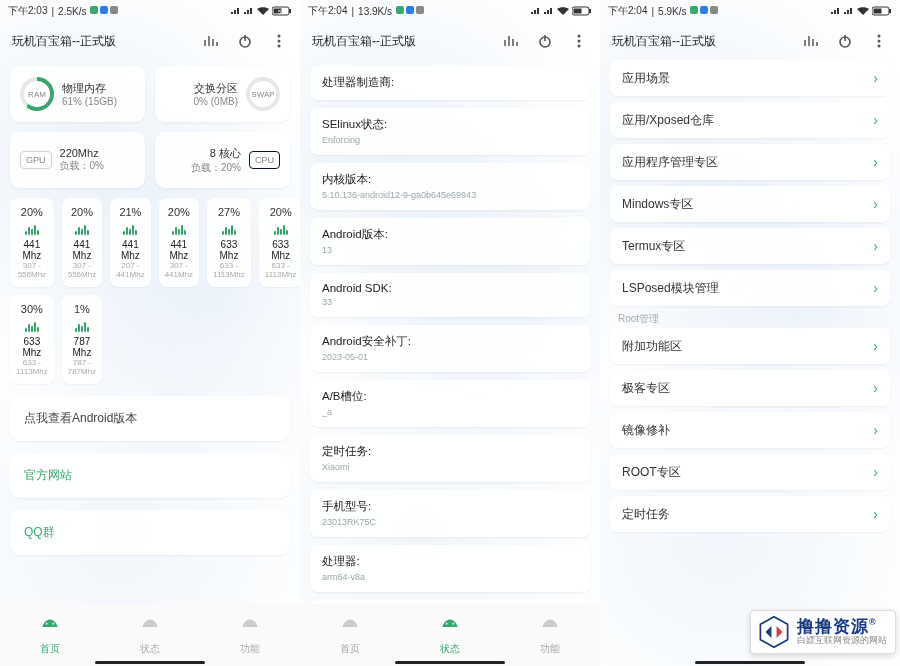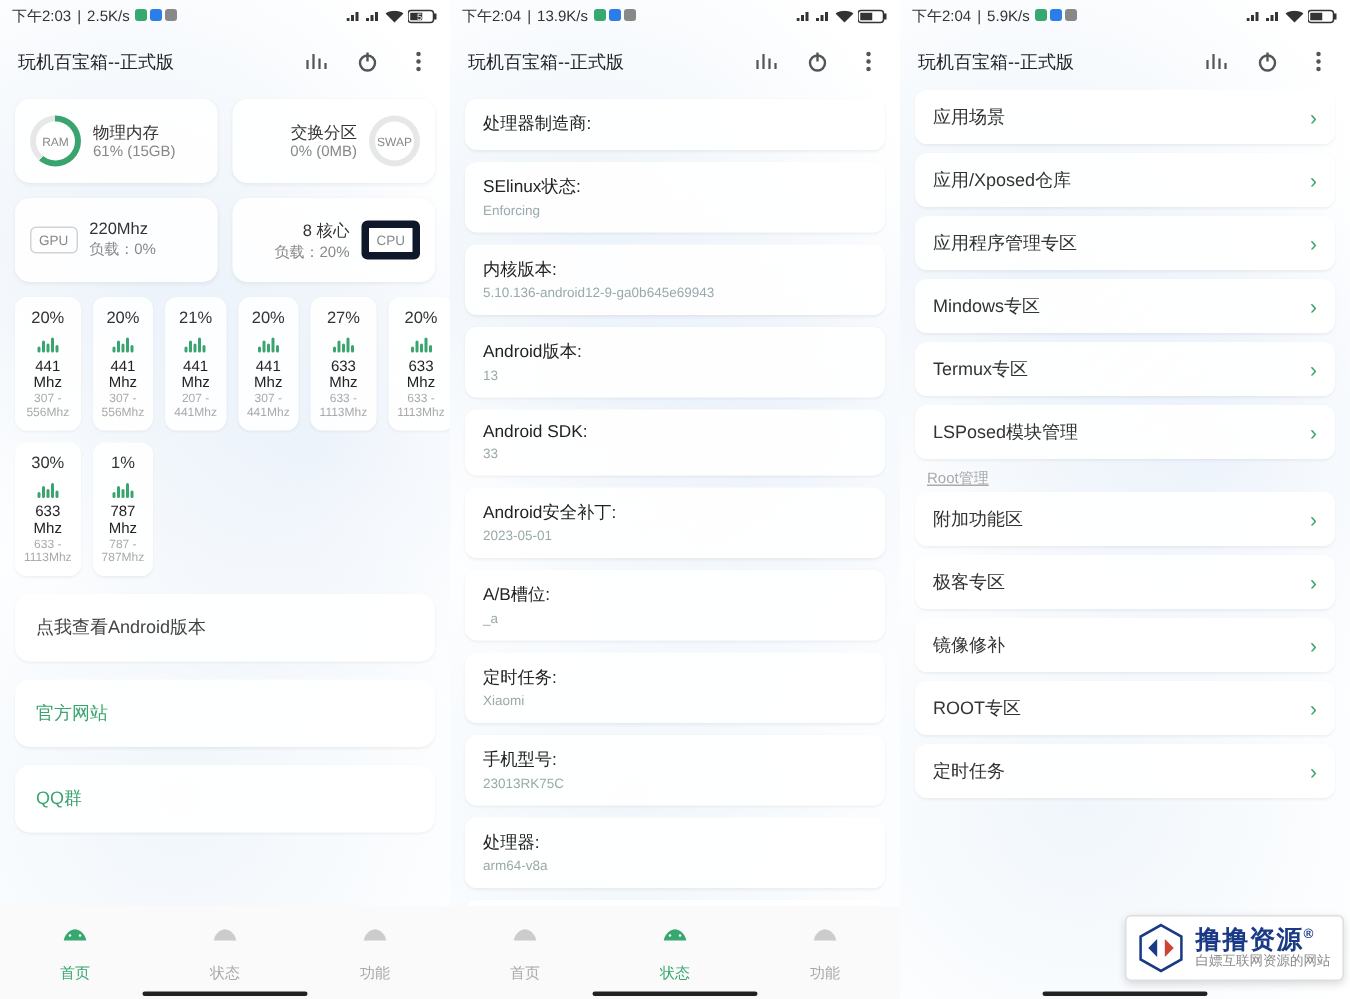--- a/index.html
+++ b/index.html
@@ -56,21 +56,21 @@
 .linkcard { background:rgba(255,255,255,.9); border-radius:10px; padding:14px 14px; font-size:12px; color:#444; margin-top:12px; box-shadow:0 1px 2px rgba(0,0,0,.06); }
 .linkcard.green { color:#3aa46e; font-weight:500; }
 
 
 .info-list { display:flex; flex-direction:column; gap:8px; margin-top:6px; }
 .info-card { background:rgba(255,255,255,.9); border-radius:8px; padding:9px 12px 10px 12px; box-shadow:0 1px 2px rgba(0,0,0,.06); }
 .info-k { font-size:11.5px; color:#222; }
 .info-v { font-size:9px; color:#9aa; margin-top:3px; word-break:break-all; }
 
 
-.section-label { font-size:10px; color:#aaa; margin:6px 0 2px 8px;text-decoration:underline; }
+.section-label { font-size:10px; color:#aaa; margin:6px 0 2px 8px; }
 .s3-list { display:flex; flex-direction:column; gap:6px; }
 .s3-item { background:rgba(255,255,255,.92); border-radius:8px; height:36px; display:flex; align-items:center; padding:0 12px; font-size:12px; color:#333; box-shadow:0 1px 2px rgba(0,0,0,.05); }
 .chev { margin-left:auto; color:#3aa46e; font-size:14px; }
 
 
 .wm { position:absolute; right:4px; bottom:12px; z-index:6; display:flex; align-items:center; gap:6px; background:#fff; border:1px solid #ddd; border-radius:4px; padding:4px 8px 4px 6px; box-shadow:0 2px 6px rgba(0,0,0,.15); }
 .wm-txt { display:flex; flex-direction:column; line-height:1.05; }
 .wm-txt .big { font-size:17px; font-weight:700; color:#1b3a86; letter-spacing:1px; }
 .wm-txt .big sup { font-size:9px; }
 .wm-txt .small { font-size:9px; color:#888; }
@@ -161,21 +161,21 @@
           <div class="pair">
             <div class="t1">220Mhz</div>
             <div class="t2">负载：0%</div>
           </div>
         </div>
         <div class="panel half">
           <div class="pair right">
             <div class="t1">8 核心</div>
             <div class="t2">负载：20%</div>
           </div>
-          <div style="border:5px solid #0f172a;border-radius:4px;padding:3px 5px;font-size:9px;color:#888">CPU</div>
+          <div style="border:1px solid #0f172a;border-radius:4px;padding:3px 5px;font-size:9px;color:#888">CPU</div>
         </div>
       </div>
 
       <div class="cpu-grid">
           <div class="cpu-card">
             <div class="cpu-pct">20%</div>
   <div class="cpu-bars">
               <span style="height:30%"></span>
               <span style="height:60%"></span>
               <span style="height:40%"></span>

